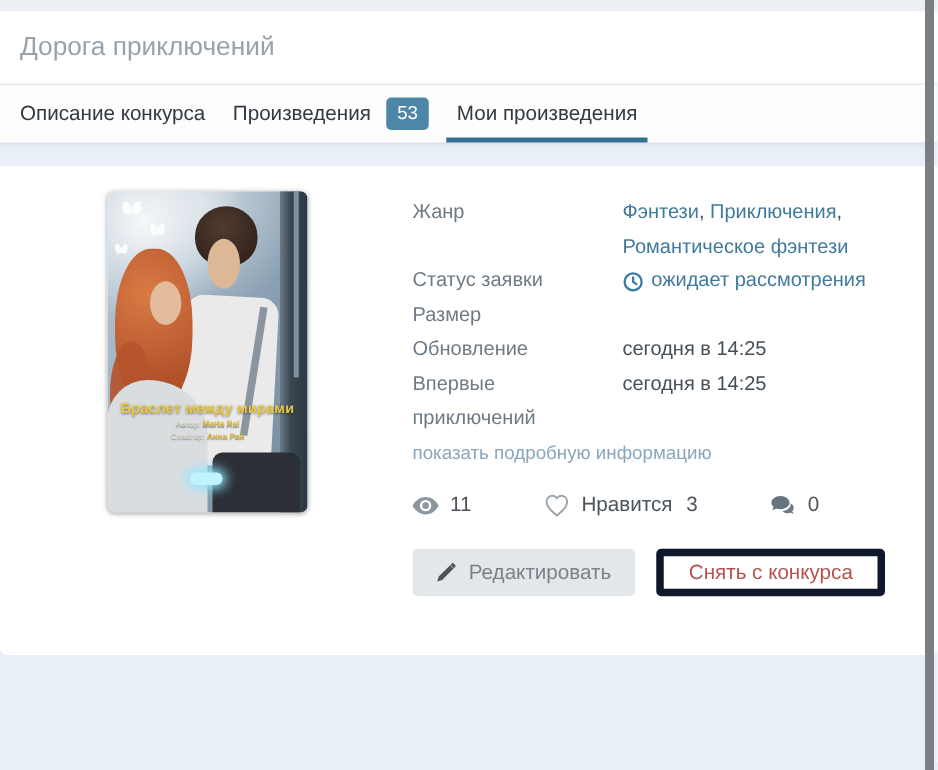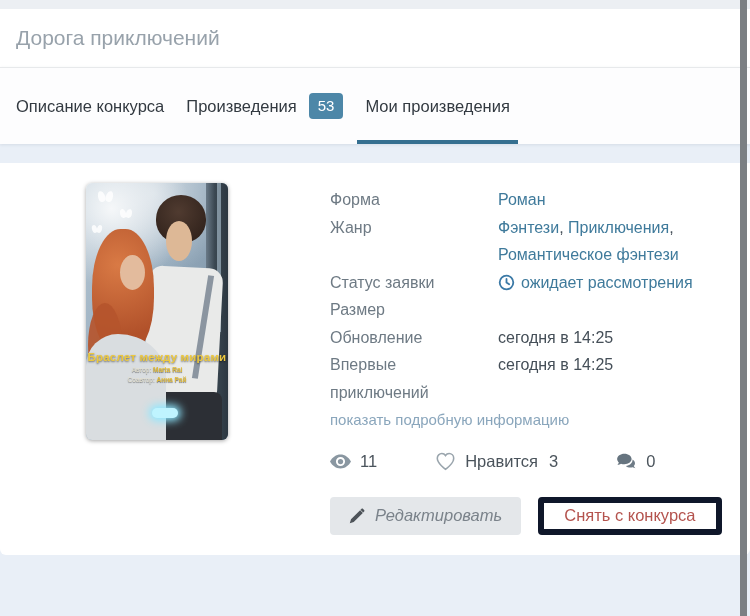--- a/index.html
+++ b/index.html
@@ -19,34 +19,34 @@
   html,body{width:750px;height:616px;overflow:hidden;}
   body{
     font-family:"Liberation Sans","DejaVu Sans",sans-serif;
     background:var(--bg);
     position:relative;
   }
   .top-strip{height:9px;background:#eceff3;}
   .title-band{height:58px;background:#fff;display:flex;align-items:center;padding:0 16px;}
   .page-title{font-size:21px;color:var(--titletext);font-weight:400;}
   .tab-bar{
-    height:77px;background:#fdfdfe;border-top:1px solid #e7e9eb;
+    height:47px;background:#fdfdfe;border-top:1px solid #e7e9eb;
     box-shadow:0 1px 3px rgba(40,60,80,.10);
     display:flex;align-items:stretch;padding:0 16px;gap:22px;position:relative;z-index:2;
   }
   .tab{display:flex;align-items:center;gap:12px;position:relative;font-size:16.5px;color:var(--tabtext);cursor:pointer;}
   .tab.active::after{content:"";position:absolute;left:-8px;right:-8px;bottom:0;height:4px;background:var(--underline);}
   .tab-badge{background:var(--badge);color:#fff;font-size:15px;padding:3px 9px;border-radius:4px;line-height:1.3;}
   .card{
     background:#fff;margin-top:19px;border-radius:0 0 6px 6px;
     display:flex;padding:20px;min-height:391px;
   }
   .cover-col{width:310px;flex:0 0 310px;}
   .cover{
-    width:142px;height:257px;margin-left:66px;border-radius:6px;overflow:hidden;position:relative;
+    width:160px;height:257px;margin-left:66px;border-radius:6px;overflow:hidden;position:relative;
     box-shadow:0 1px 4px rgba(0,0,0,.35);cursor:pointer;
     background:
       radial-gradient(circle at 18% 10%, rgba(255,255,255,.85), rgba(255,255,255,0) 30%),
       radial-gradient(circle at 48% 4%, rgba(255,255,255,.5), rgba(255,255,255,0) 32%),
       linear-gradient(115deg,#b9c9d5 0%,#93a9bb 45%,#72879a 100%);
   }
   .cov-frame{position:absolute;right:0;top:0;width:22px;height:100%;background:linear-gradient(90deg,#6a7a88,#3a4751 40%,#2c3741);}
   .cov-slit{position:absolute;right:7px;top:0;width:4px;height:58%;background:#9fb4c2;opacity:.7;}
   .cov-man-hair{position:absolute;left:70px;top:12px;width:50px;height:48px;background:radial-gradient(circle at 45% 35%,#503b30,#33241d 75%);border-radius:50% 50% 46% 46%;}
   .cov-man-face{position:absolute;left:80px;top:38px;width:26px;height:40px;background:#ddb896;border-radius:50%;}
@@ -77,21 +77,21 @@
   .status-val{display:flex;align-items:center;gap:6px;color:var(--link);}
   .clock-icon{color:#3b79a6;display:inline-flex;margin-top:1px;}
   .dotted{border-bottom:1px dotted #adb6bd;padding-bottom:1px;cursor:help;}
   .more-link{display:inline-block;line-height:27.5px;font-size:15px;color:var(--muted-link);cursor:pointer;}
   .stats{display:flex;align-items:center;gap:58px;margin-top:16px;height:24px;font-size:16.5px;color:#4b545c;}
   .stat{display:flex;align-items:center;gap:9px;}
   .stat.clickable{cursor:pointer;justify-content:space-between;}
   .likes-num{margin-left:2px;}
   .actions{display:flex;gap:17px;margin-top:23px;}
   .btn{height:38px;display:flex;align-items:center;gap:10px;border-radius:4px;font-size:16.5px;cursor:pointer;border:none;font-family:inherit;}
-  .btn-edit{background:#e4e7ea;color:#7a828a;padding:0 19px;font-style:italic;}
+  .btn-edit{background:#e4e7ea;color:#7a828a;padding:0 19px;}
   .btn-remove{background:#fff;color:var(--danger);border:6px solid #0f172a;padding:0 20px;}
   .scrollbar-thumb{position:fixed;top:0;right:3px;width:7px;height:616px;background:var(--scrollbar);z-index:10;cursor:grab;}
 </style>
 </head>
 <body>
 
 <div class="top-strip"></div>
 
 <header class="title-band">
   <div class="page-title">Дорога приключений</div>
@@ -131,24 +131,20 @@
       <div class="cov-text">
         <div class="cov-title">Браслет между мирами</div>
         <div class="cov-line"><span>Автор: </span><b>Marta Rai</b></div>
         <div class="cov-line"><span>Соавтор: </span><b>Анна Рай</b></div>
       </div>
     </div>
   </div>
 
   <div class="details-col">
     <div class="drow">
-      <div class="dlabel">Форма</div>
-      <div class="dvalue"><a>Роман</a></div>
-    </div>
-    <div class="drow">
       <div class="dlabel">Жанр</div>
       <div class="dvalue"><a>Фэнтези</a><span>, </span><a>Приключения</a><span>, </span><a>Романтическое фэнтези</a></div>
     </div>
     <div class="drow">
       <div class="dlabel">Статус заявки</div>
       <div class="dvalue status-val">
         <span class="clock-icon">
           <svg width="17" height="17" viewBox="0 0 16 16">
               <circle cx="8" cy="8" r="6.4" fill="none" stroke="currentColor" stroke-width="1.7"></circle>
               <path d="M8 4.6V8l2.5 1.7" stroke="currentColor" stroke-width="1.7" fill="none" stroke-linecap="round"></path>

